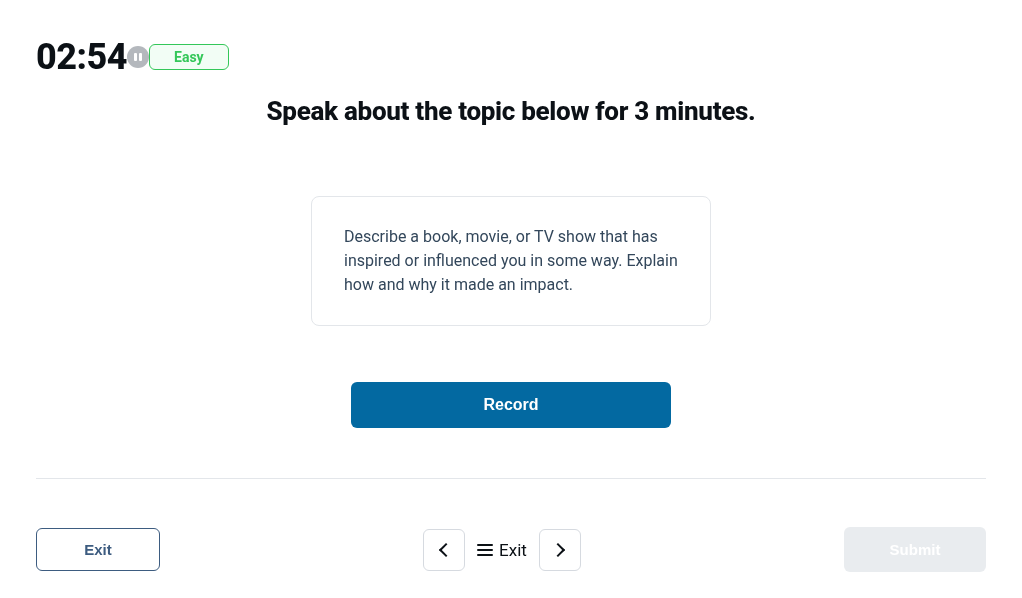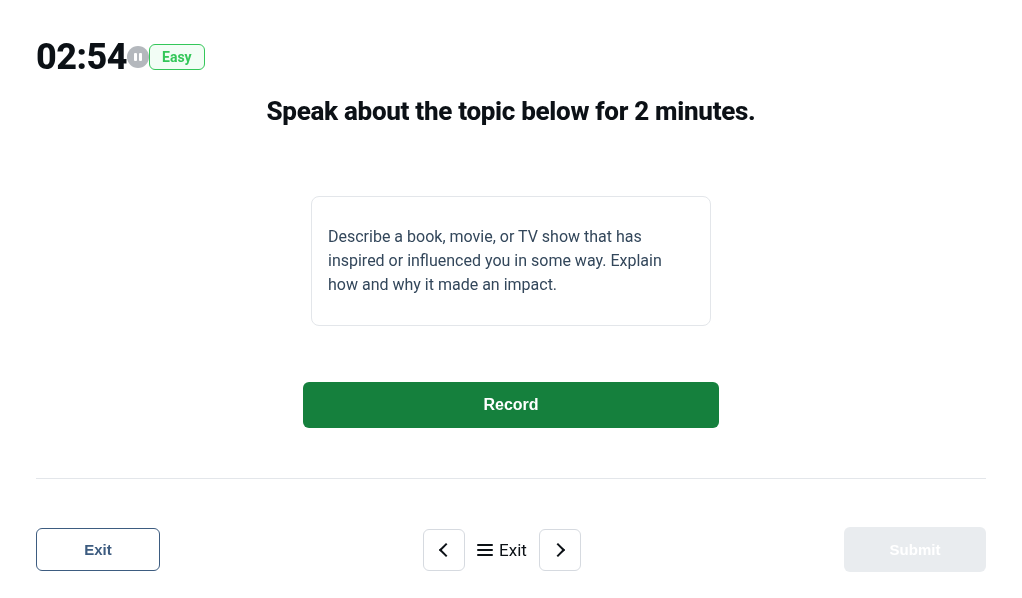--- a/index.html
+++ b/index.html
@@ -45,21 +45,21 @@
       width: 3px;
       height: 8px;
       background: #ffffff;
       border-radius: 1px;
     }
     .badge-easy {
       border: 1.5px solid #34c759;
       color: #34c759;
       font-weight: 700;
       font-size: 14px;
-      padding: 4px 12px;
+      padding: 4px 24px;
       border-radius: 6px;
       background: #f2fdf5;
     }
     .main-area {
       flex: 1;
       display: flex;
       flex-direction: column;
       align-items: center;
     }
     .instruction {
@@ -68,29 +68,29 @@
       font-weight: 800;
       color: #0c1116;
       margin-top: 18px;
       letter-spacing: -0.3px;
     }
     .prompt-card {
       margin-top: 70px;
       border: 1px solid #e3e6ea;
       border-radius: 8px;
       width: 400px;
-      padding: 28px 16px;
+      padding: 28px 32px;
       color: #33475b;
       font-size: 16px;
       line-height: 1.5;
     }
     .record-btn {
       margin-top: 56px;
-      width: 416px;
-      background: #15803d;
+      width: 320px;
+      background: #0369a1;
       color: #ffffff;
       border: none;
       border-radius: 6px;
       padding: 14px 0;
       font-size: 16px;
       font-weight: 700;
       cursor: pointer;
     }
     .divider {
       border: none;
@@ -186,21 +186,21 @@
   <div class="header-row">
     <div class="timer">02:54</div>
     <div class="pause-icon">
       <span></span>
         <span></span>
     </div>
     <div class="badge-easy">Easy</div>
   </div>
 
   <div class="main-area">
-    <div class="instruction">Speak about the topic below for 2 minutes.</div>
+    <div class="instruction">Speak about the topic below for 3 minutes.</div>
 
     <div class="prompt-card">
       <div>Describe a book, movie, or TV show that has inspired or influenced you in some way. Explain how and why it made an impact.</div>
     </div>
 
     <button class="record-btn">Record</button>
 
     <hr class="divider">
   </div>
 

